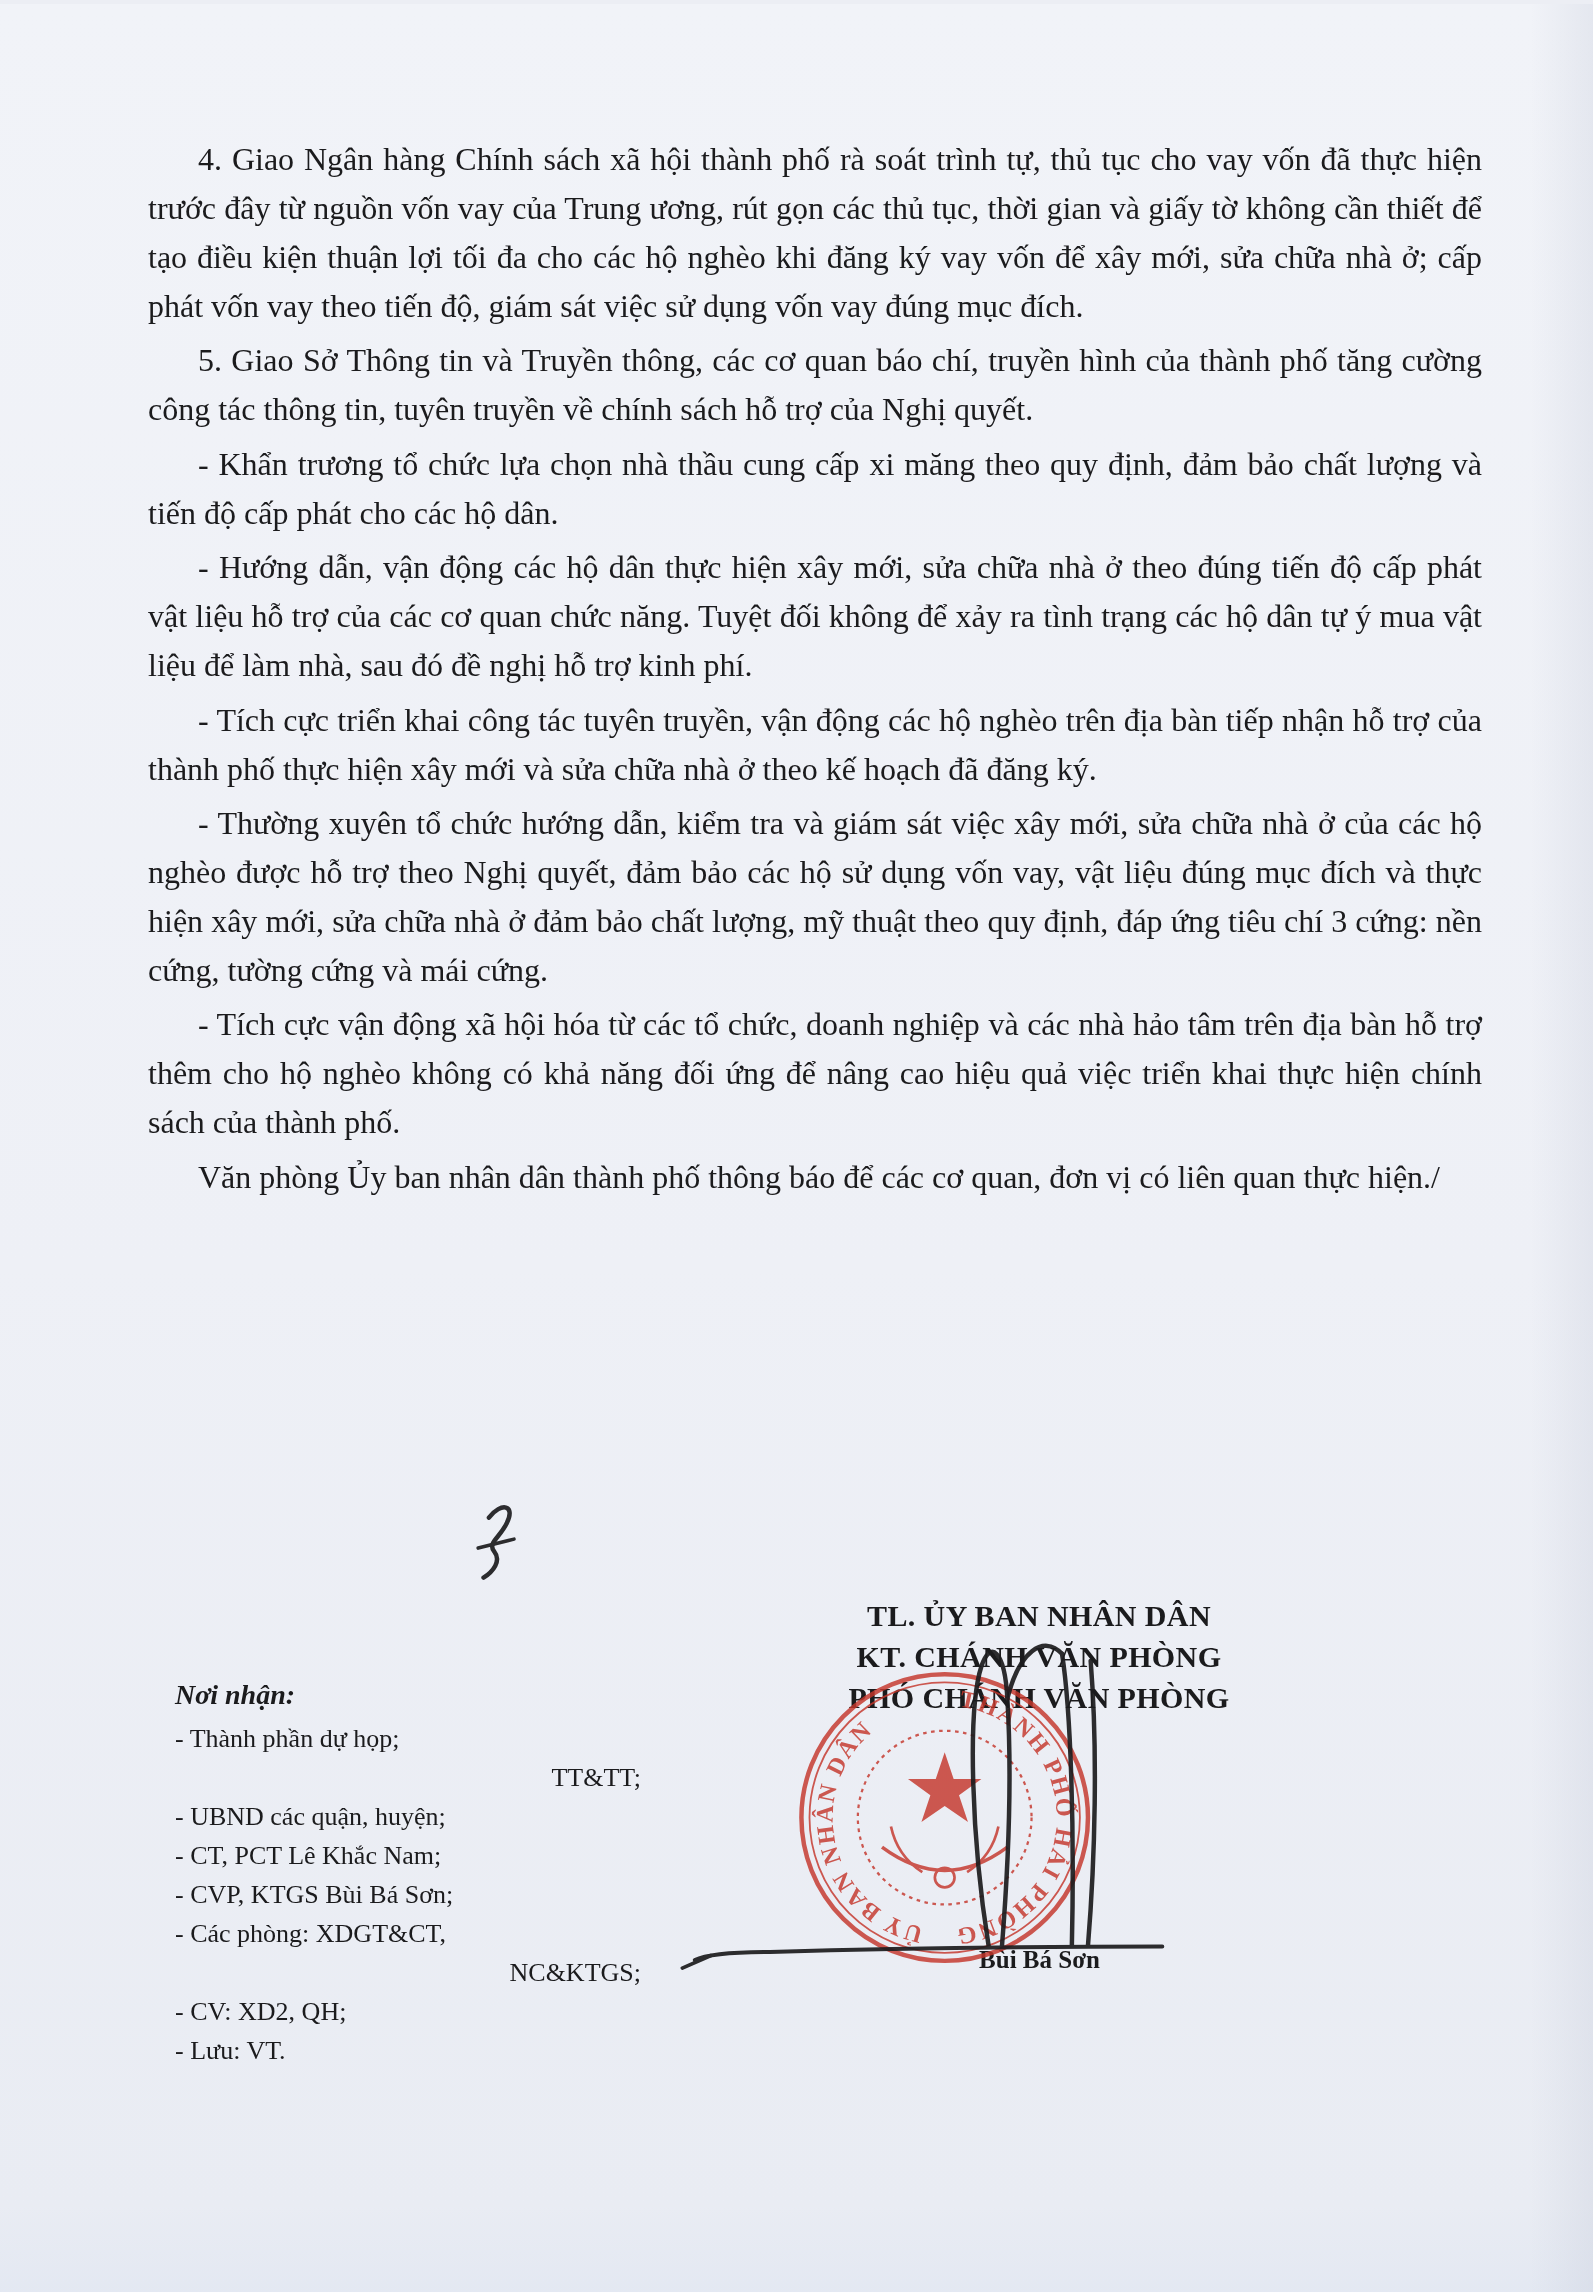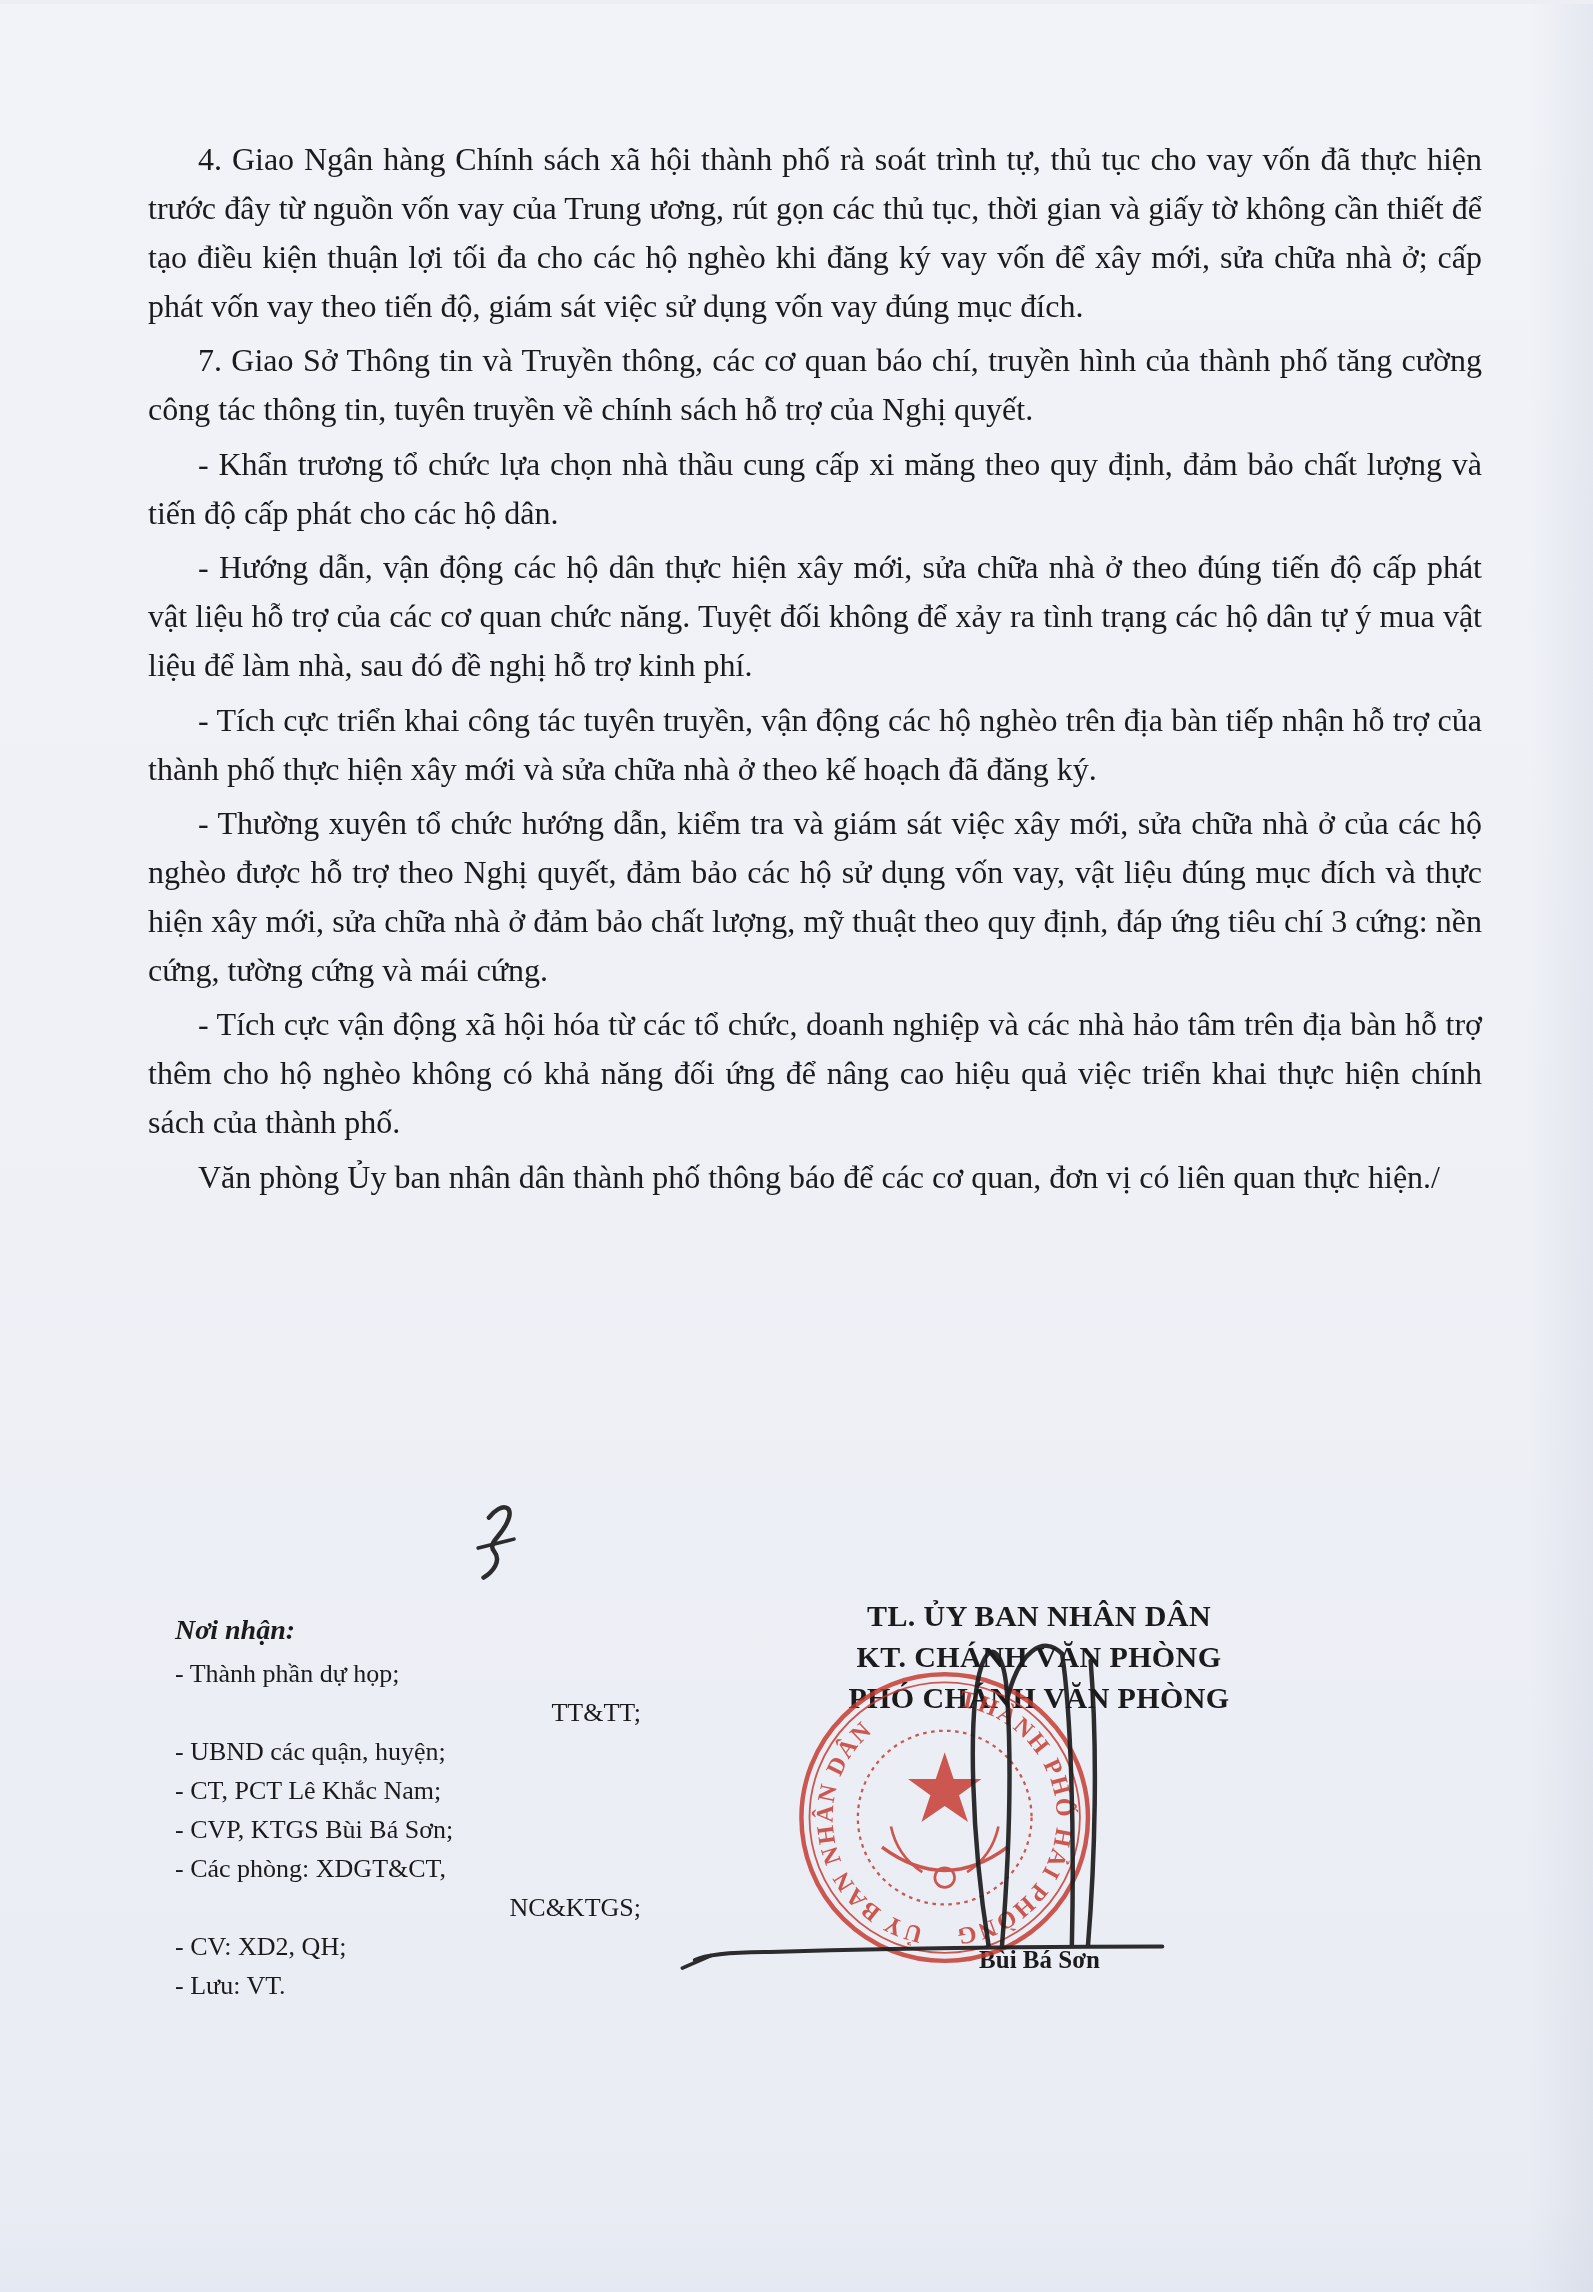--- a/index.html
+++ b/index.html
@@ -35,21 +35,21 @@
     line-height: 49px;
     text-align: justify;
   }
   .para {
     margin: 0 0 5.4px 0;
     text-indent: 50px;
   }
   .footer-recipients {
     position: absolute;
     left: 175px;
-    top: 1606px;
+    top: 1671px;
     width: 466px;
     font-size: 26px;
     line-height: 39px;
   }
   .recipients-label {
     font-weight: bold;
     font-style: italic;
     font-size: 28px;
     margin-bottom: 5.4px;
   }
@@ -90,21 +90,21 @@
     fill: #c5362b;
   }
 </style>
 </head>
 <body>
 
 <div class="page">
 
   <main class="doc-body">
     <p class="para">4. Giao Ngân hàng Chính sách xã hội thành phố rà soát trình tự, thủ tục cho vay vốn đã thực hiện trước đây từ nguồn vốn vay của Trung ương, rút gọn các thủ tục, thời gian và giấy tờ không cần thiết để tạo điều kiện thuận lợi tối đa cho các hộ nghèo khi đăng ký vay vốn để xây mới, sửa chữa nhà ở; cấp phát vốn vay theo tiến độ, giám sát việc sử dụng vốn vay đúng mục đích.</p>
-    <p class="para">7. Giao Sở Thông tin và Truyền thông, các cơ quan báo chí, truyền hình của thành phố tăng cường công tác thông tin, tuyên truyền về chính sách hỗ trợ của Nghị quyết.</p>
+    <p class="para">5. Giao Sở Thông tin và Truyền thông, các cơ quan báo chí, truyền hình của thành phố tăng cường công tác thông tin, tuyên truyền về chính sách hỗ trợ của Nghị quyết.</p>
     <p class="para">- Khẩn trương tổ chức lựa chọn nhà thầu cung cấp xi măng theo quy định, đảm bảo chất lượng và tiến độ cấp phát cho các hộ dân.</p>
     <p class="para">- Hướng dẫn, vận động các hộ dân thực hiện xây mới, sửa chữa nhà ở theo đúng tiến độ cấp phát vật liệu hỗ trợ của các cơ quan chức năng. Tuyệt đối không để xảy ra tình trạng các hộ dân tự ý mua vật liệu để làm nhà, sau đó đề nghị hỗ trợ kinh phí.</p>
     <p class="para">- Tích cực triển khai công tác tuyên truyền, vận động các hộ nghèo trên địa bàn tiếp nhận hỗ trợ của thành phố thực hiện xây mới và sửa chữa nhà ở theo kế hoạch đã đăng ký.</p>
     <p class="para">- Thường xuyên tổ chức hướng dẫn, kiểm tra và giám sát việc xây mới, sửa chữa nhà ở của các hộ nghèo được hỗ trợ theo Nghị quyết, đảm bảo các hộ sử dụng vốn vay, vật liệu đúng mục đích và thực hiện xây mới, sửa chữa nhà ở đảm bảo chất lượng, mỹ thuật theo quy định, đáp ứng tiêu chí 3 cứng: nền cứng, tường cứng và mái cứng.</p>
     <p class="para">- Tích cực vận động xã hội hóa từ các tổ chức, doanh nghiệp và các nhà hảo tâm trên địa bàn hỗ trợ thêm cho hộ nghèo không có khả năng đối ứng để nâng cao hiệu quả việc triển khai thực hiện chính sách của thành phố.</p>
     <p class="para">Văn phòng Ủy ban nhân dân thành phố thông báo để các cơ quan, đơn vị có liên quan thực hiện./</p>
   </main>
 
   <section class="footer-recipients">
     <div class="recipients-label">Nơi nhận:</div>

